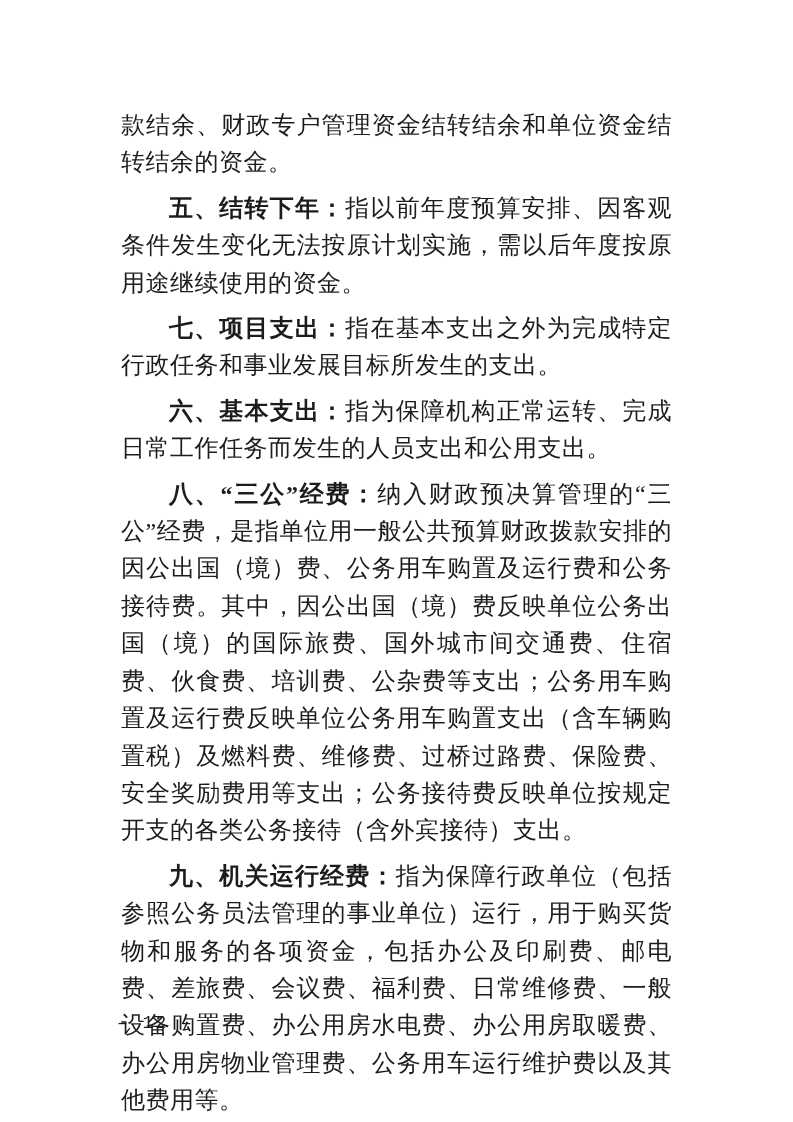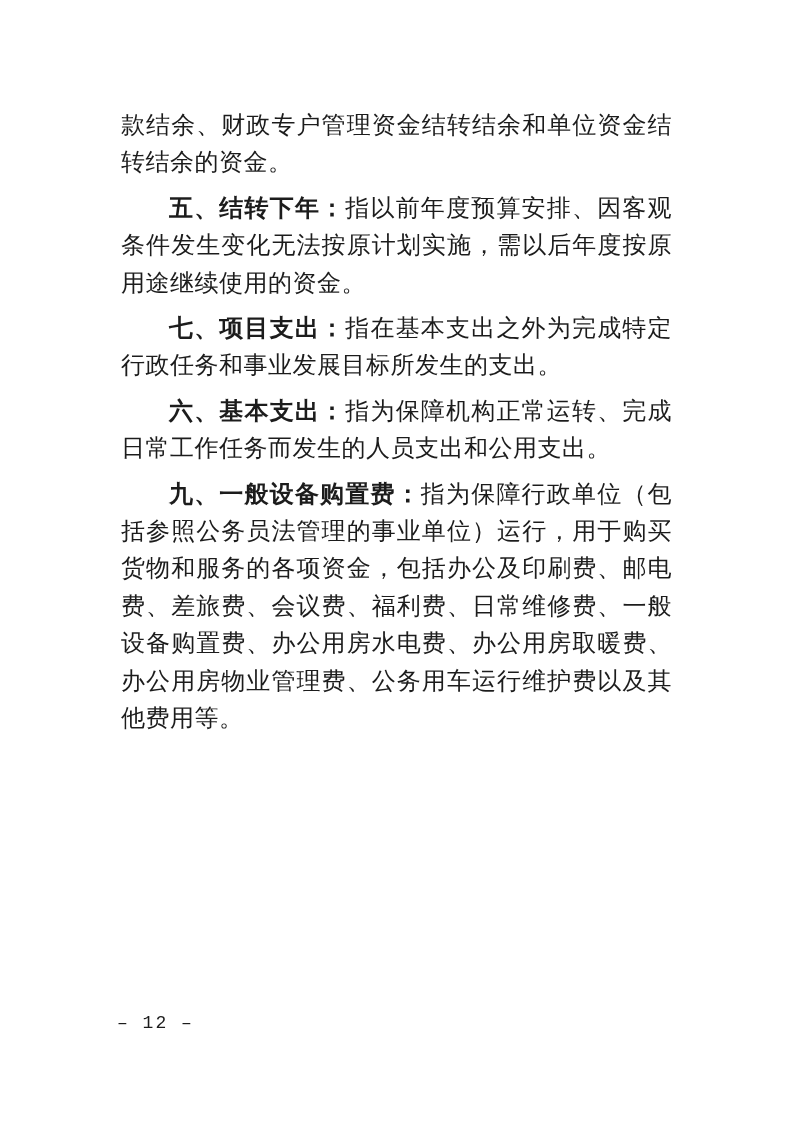--- a/index.html
+++ b/index.html
@@ -61,20 +61,23 @@
   </p>
 
   <p class="para indent">
     <strong class="term">七、项目支出：</strong><span>指在基本支出之外为完成特定行政任务和事业发展目标所发生的支出。</span>
   </p>
 
   <p class="para indent">
     <strong class="term">六、基本支出：</strong><span>指为保障机构正常运转、完成日常工作任务而发生的人员支出和公用支出。</span>
   </p>
 
+  <p class="para indent">
+    <strong class="term">八、“三公”经费：</strong><span>纳入财政预决算管理的“三公”经费，是指单位用一般公共预算财政拨款安排的因公出国（境）费、公务用车购置及运行费和公务接待费。其中，因公出国（境）费反映单位公务出国（境）的国际旅费、国外城市间交通费、住宿费、伙食费、培训费、公杂费等支出；公务用车购置及运行费反映单位公务用车购置支出（含车辆购置税）及燃料费、维修费、过桥过路费、保险费、安全奖励费用等支出；公务接待费反映单位按规定开支的各类公务接待（含外宾接待）支出。</span>
+  </p>
 
   <p class="para indent">
-    <strong class="term">九、一般设备购置费：</strong><span>指为保障行政单位（包括参照公务员法管理的事业单位）运行，用于购买货物和服务的各项资金，包括办公及印刷费、邮电费、差旅费、会议费、福利费、日常维修费、一般设备购置费、办公用房水电费、办公用房取暖费、办公用房物业管理费、公务用车运行维护费以及其他费用等。</span>
+    <strong class="term">九、机关运行经费：</strong><span>指为保障行政单位（包括参照公务员法管理的事业单位）运行，用于购买货物和服务的各项资金，包括办公及印刷费、邮电费、差旅费、会议费、福利费、日常维修费、一般设备购置费、办公用房水电费、办公用房取暖费、办公用房物业管理费、公务用车运行维护费以及其他费用等。</span>
   </p>
 
 </main>
 
 <div class="footer">– 12 –</div>
 
 </body></html>

